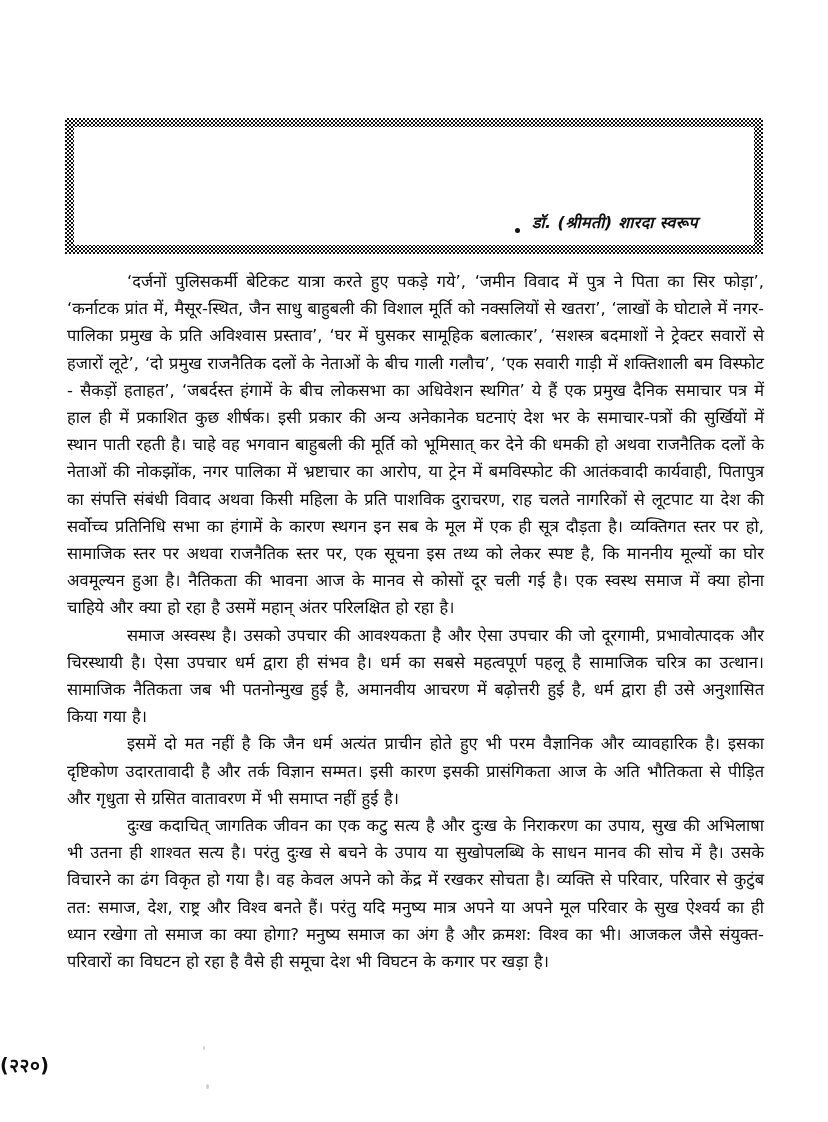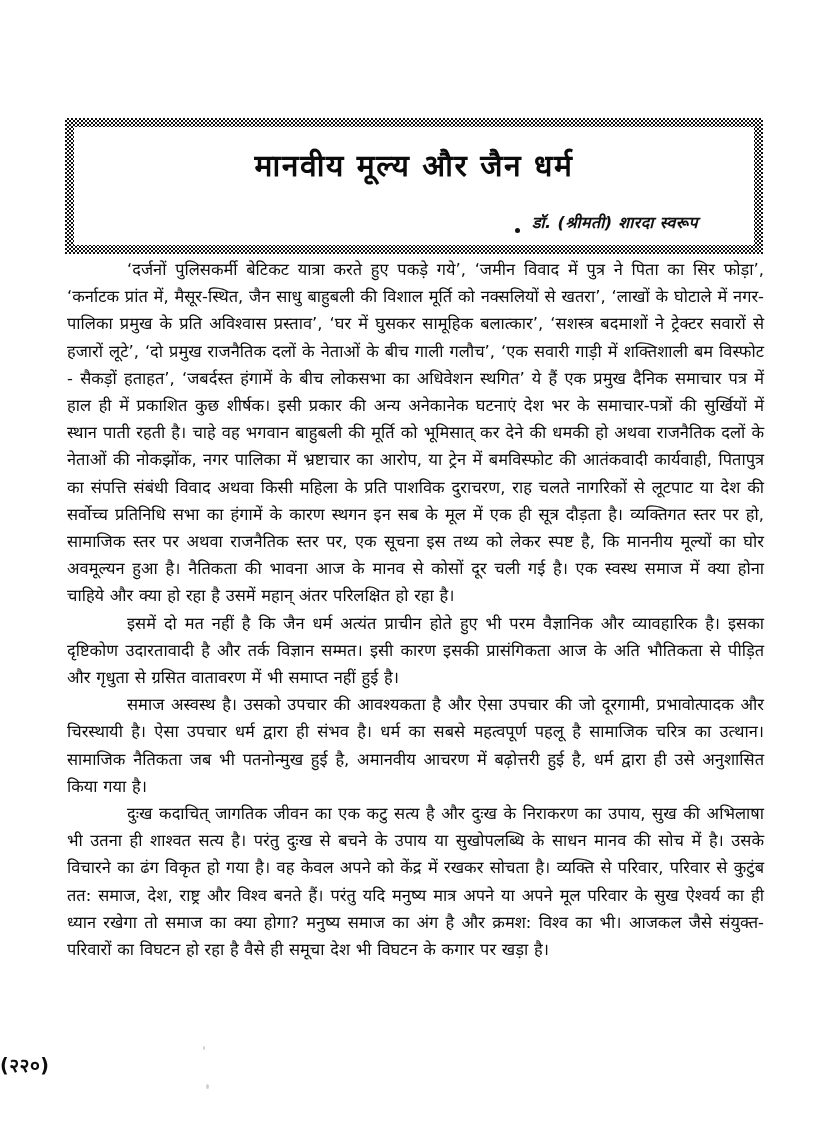--- a/index.html
+++ b/index.html
@@ -80,21 +80,21 @@
     font-weight: 700;
     font-style: italic;
     letter-spacing: 0.4px;
     white-space: nowrap;
   }
 
   
   .body-text {
     position: absolute;
     left: 67px;
-    top: 256px;
+    top: 268px;
     width: 697px;
     font-family: "DejaVu Sans", sans-serif;
     font-size: 16.4px;
     line-height: 27.2px;
     color: #0d0d0d;
     text-align: justify;
     text-justify: inter-word;
   }
   .body-text p {
     margin: 0 0 0 0;
@@ -140,32 +140,31 @@
     pointer-events: none;
   }
 </style>
 </head>
 <body>
 
 <div class="page">
 
   <div class="title-box">
     <div class="title-box-inner">
-      <div class="doc-title">मानवीय मूल्य और जैन धर्म</div>
       <div class="byline">
         <span class="byline-bullet"></span>
         <span class="byline-name">डॉ. (श्रीमती) शारदा स्वरूप</span>
       </div>
     </div>
   </div>
 
   <div class="body-text">
     <p>‘दर्जनों पुलिसकर्मी बेटिकट यात्रा करते हुए पकड़े गये’, ‘जमीन विवाद में पुत्र ने पिता का सिर फोड़ा’, ‘कर्नाटक प्रांत में, मैसूर-स्थित, जैन साधु बाहुबली की विशाल मूर्ति को नक्सलियों से खतरा’, ‘लाखों के घोटाले में नगर-पालिका प्रमुख के प्रति अविश्वास प्रस्ताव’, ‘घर में घुसकर सामूहिक बलात्कार’, ‘सशस्त्र बदमाशों ने ट्रेक्टर सवारों से हजारों लूटे’, ‘दो प्रमुख राजनैतिक दलों के नेताओं के बीच गाली गलौच’, ‘एक सवारी गाड़ी में शक्तिशाली बम विस्फोट - सैकड़ों हताहत’, ‘जबर्दस्त हंगामें के बीच लोकसभा का अधिवेशन स्थगित’ ये हैं एक प्रमुख दैनिक समाचार पत्र में हाल ही में प्रकाशित कुछ शीर्षक। इसी प्रकार की अन्य अनेकानेक घटनाएं देश भर के समाचार-पत्रों की सुर्खियों में स्थान पाती रहती है। चाहे वह भगवान बाहुबली की मूर्ति को भूमिसात् कर देने की धमकी हो अथवा राजनैतिक दलों के नेताओं की नोकझोंक, नगर पालिका में भ्रष्टाचार का आरोप, या ट्रेन में बमविस्फोट की आतंकवादी कार्यवाही, पितापुत्र का संपत्ति संबंधी विवाद अथवा किसी महिला के प्रति पाशविक दुराचरण, राह चलते नागरिकों से लूटपाट या देश की सर्वोच्च प्रतिनिधि सभा का हंगामें के कारण स्थगन इन सब के मूल में एक ही सूत्र दौड़ता है। व्यक्तिगत स्तर पर हो, सामाजिक स्तर पर अथवा राजनैतिक स्तर पर, एक सूचना इस तथ्य को लेकर स्पष्ट है, कि माननीय मूल्यों का घोर अवमूल्यन हुआ है। नैतिकता की भावना आज के मानव से कोसों दूर चली गई है। एक स्वस्थ समाज में क्या होना चाहिये और क्या हो रहा है उसमें महान् अंतर परिलक्षित हो रहा है।</p>
+    <p>समाज अस्वस्थ है। उसको उपचार की आवश्यकता है और ऐसा उपचार की जो दूरगामी, प्रभावोत्पादक और चिरस्थायी है। ऐसा उपचार धर्म द्वारा ही संभव है। धर्म का सबसे महत्वपूर्ण पहलू है सामाजिक चरित्र का उत्थान। सामाजिक नैतिकता जब भी पतनोन्मुख हुई है, अमानवीय आचरण में बढ़ोत्तरी हुई है, धर्म द्वारा ही उसे अनुशासित किया गया है।</p>
     <p>इसमें दो मत नहीं है कि जैन धर्म अत्यंत प्राचीन होते हुए भी परम वैज्ञानिक और व्यावहारिक है। इसका दृष्टिकोण उदारतावादी है और तर्क विज्ञान सम्मत। इसी कारण इसकी प्रासंगिकता आज के अति भौतिकता से पीड़ित और गृधुता से ग्रसित वातावरण में भी समाप्त नहीं हुई है।</p>
-    <p>समाज अस्वस्थ है। उसको उपचार की आवश्यकता है और ऐसा उपचार की जो दूरगामी, प्रभावोत्पादक और चिरस्थायी है। ऐसा उपचार धर्म द्वारा ही संभव है। धर्म का सबसे महत्वपूर्ण पहलू है सामाजिक चरित्र का उत्थान। सामाजिक नैतिकता जब भी पतनोन्मुख हुई है, अमानवीय आचरण में बढ़ोत्तरी हुई है, धर्म द्वारा ही उसे अनुशासित किया गया है।</p>
     <p>दुःख कदाचित् जागतिक जीवन का एक कटु सत्य है और दुःख के निराकरण का उपाय, सुख की अभिलाषा भी उतना ही शाश्वत सत्य है। परंतु दुःख से बचने के उपाय या सुखोपलब्धि के साधन मानव की सोच में है। उसके विचारने का ढंग विकृत हो गया है। वह केवल अपने को केंद्र में रखकर सोचता है। व्यक्ति से परिवार, परिवार से कुटुंब तत: समाज, देश, राष्ट्र और विश्व बनते हैं। परंतु यदि मनुष्य मात्र अपने या अपने मूल परिवार के सुख ऐश्वर्य का ही ध्यान रखेगा तो समाज का क्या होगा? मनुष्य समाज का अंग है और क्रमश: विश्व का भी। आजकल जैसे संयुक्त-परिवारों का विघटन हो रहा है वैसे ही समूचा देश भी विघटन के कगार पर खड़ा है।</p>
   </div>
 
   <div class="page-number">(२२०)</div>
 
   <div class="speck" style="left:206px; top:1084px; width:3px; height:5px;"></div>
   <div class="speck" style="left:203px; top:1046px; width:2px; height:4px;"></div>
 
 
 </div>

